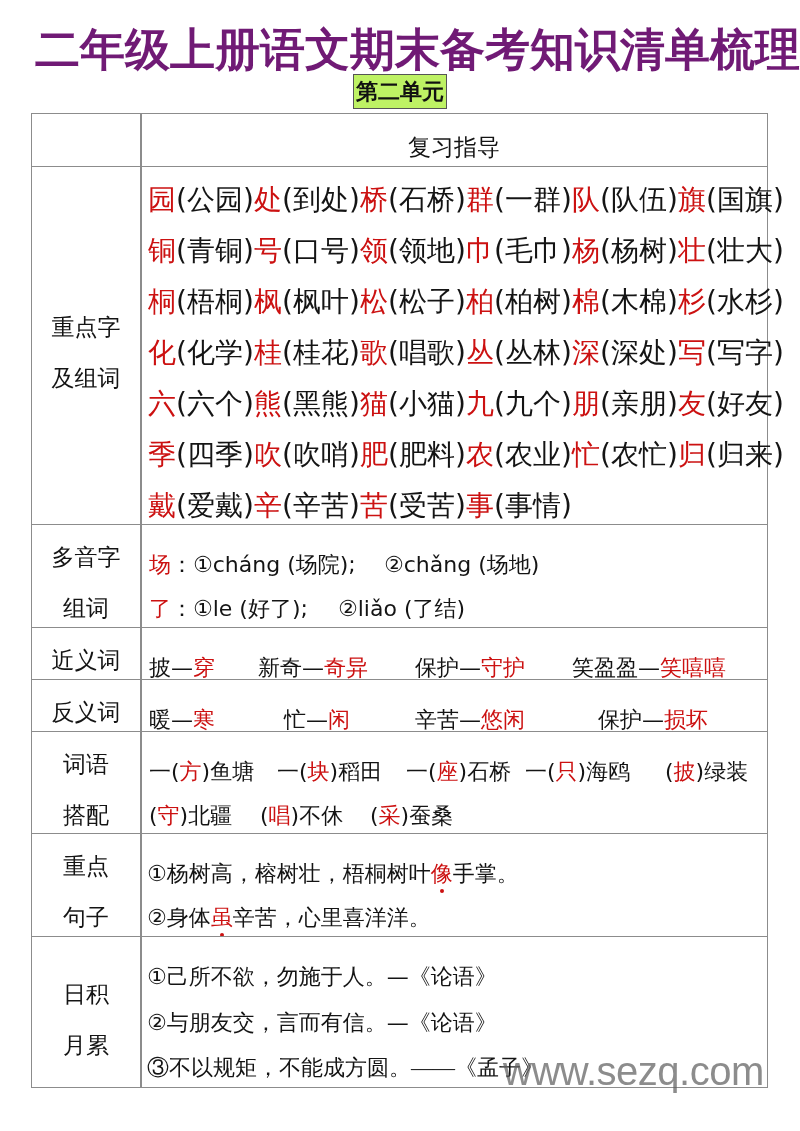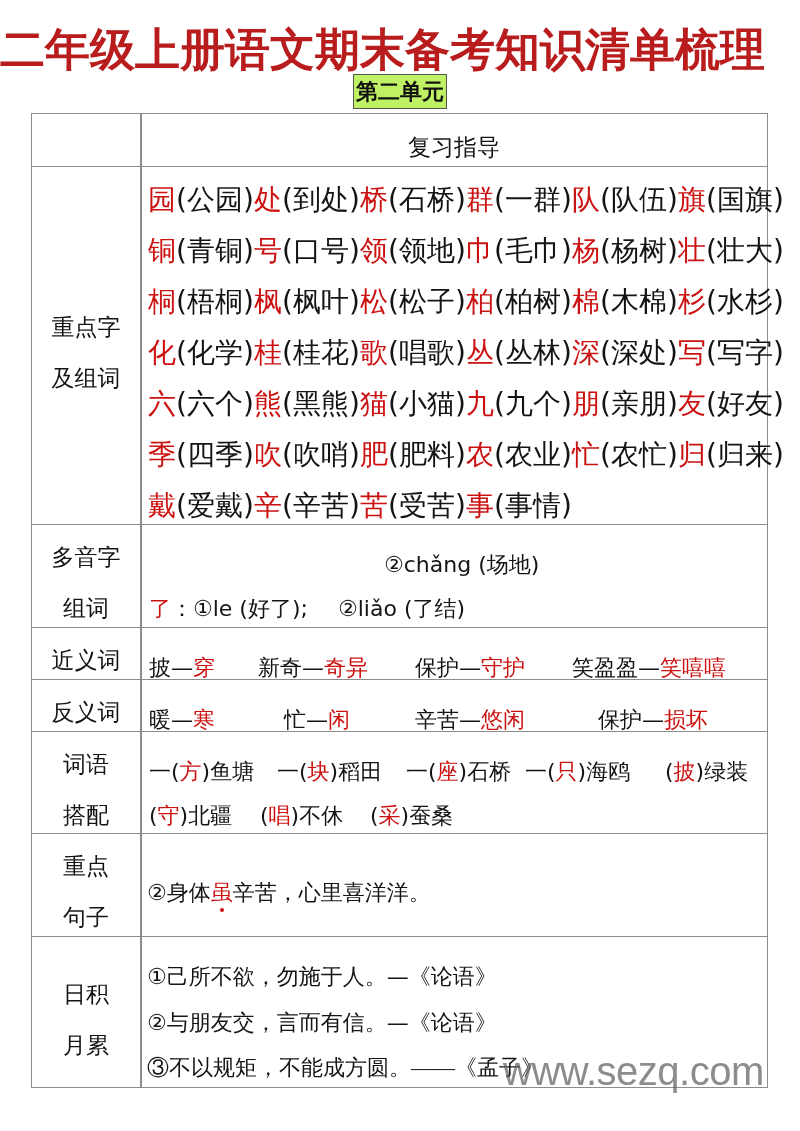--- a/index.html
+++ b/index.html
@@ -1,21 +1,21 @@
 <!DOCTYPE html>
 <html><head>
 <meta charset="utf-8">
 <style>
   * { box-sizing: border-box; margin: 0; padding: 0; }
   html, body { width: 800px; height: 1131px; background: #ffffff; }
   body { position: relative; overflow: hidden; font-family: "DejaVu Sans", "Liberation Sans", sans-serif; color: #141414; }
 
   .title {
-    position: absolute; left: 0; top: 22px; width: 800px; text-align: left;
-    font-size: 45px; font-weight: bold; letter-spacing: 0px; line-height: 56px; color: #b91c1c;
+    position: absolute; left: 0; top: 22px; width: 800px; text-align: right;
+    font-size: 45px; font-weight: bold; letter-spacing: 0px; line-height: 56px; color: #701a75;
   }
   .unit-badge {
     position: absolute; left: 353px; top: 74px; width: 94px; height: 35px;
     background: #bef264; border: 1px solid #555; text-align: center;
     font-family: "DejaVu Serif", "Liberation Serif", serif; font-size: 22px; font-weight: bold; line-height: 33px; color: #111;
   }
 
   .table {
     position: absolute; left: 31px; top: 113px; width: 737px; height: 975px;
     border: 1.5px solid #8c8c8c;
@@ -127,20 +127,21 @@
   </div>
 
   <div class="row" style="top:410px;height:103px;">
     <div class="divider"></div>
     <div class="label">
       <span>多音字</span>
       <span>组词</span>
     </div>
     <div class="content stack">
       <div class="line">
+        <span class="abs" style="left:8px;"><span class="red">场</span><span>：①cháng (场院);</span></span>
         <span class="abs" style="left:243px;">②chǎng (场地)</span>
       </div>
       <div class="line">
         <span class="abs" style="left:8px;"><span class="red">了</span><span>：①le (好了);</span></span>
         <span class="abs" style="left:197px;">②liǎo (了结)</span>
       </div>
     </div>
   </div>
 
   <div class="row" style="top:513px;height:52px;">
@@ -192,20 +193,23 @@
   </div>
 
   <div class="row" style="top:719px;height:103px;">
     <div class="divider"></div>
     <div class="label">
       <span>重点</span>
       <span>句子</span>
     </div>
     <div class="content stack">
       <div class="line">
+        <span class="abs" style="left:6px;"><span>①杨树高，榕树壮，梧桐树叶</span><span class="red em-dot">像</span><span>手掌。</span></span>
+      </div>
+      <div class="line">
         <span class="abs" style="left:6px;"><span>②身体</span><span class="red em-dot">虽</span><span>辛苦，心里喜洋洋。</span></span>
       </div>
     </div>
   </div>
 
   <div class="row" style="top:822px;height:152px;">
     <div class="divider"></div>
     <div class="label">
       <span>日积</span>
       <span>月累</span>

